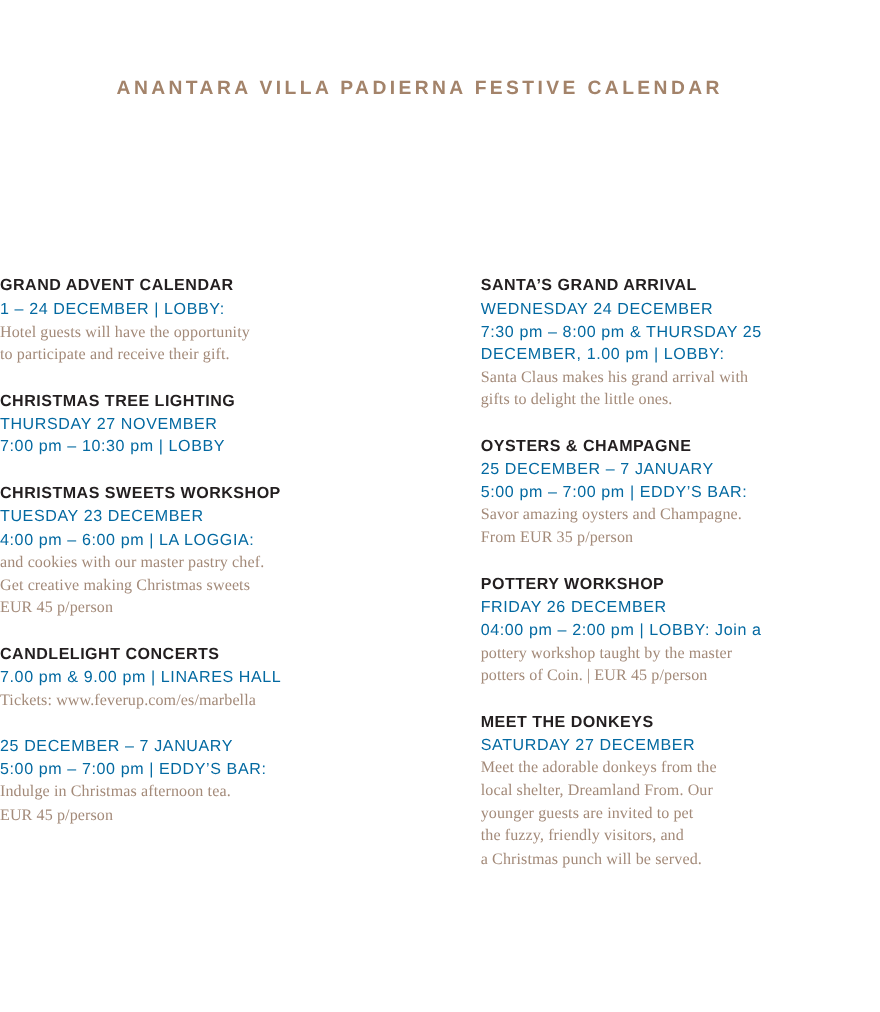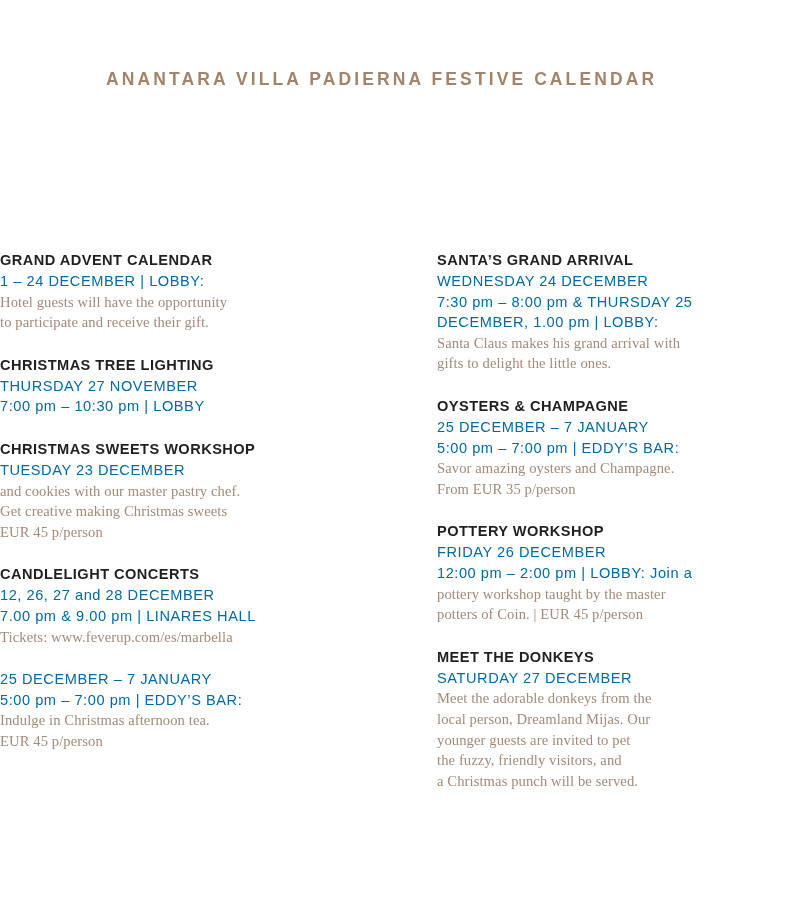--- a/index.html
+++ b/index.html
@@ -114,27 +114,27 @@
           <div class="event-line body">to participate and receive their gift.</div>
         </div>
         <div class="event">
           <div class="event-title">CHRISTMAS TREE LIGHTING</div>
           <div class="event-line meta">THURSDAY 27 NOVEMBER</div>
           <div class="event-line meta">7:00 pm – 10:30 pm  |  LOBBY</div>
         </div>
         <div class="event">
           <div class="event-title">CHRISTMAS SWEETS WORKSHOP</div>
           <div class="event-line meta">TUESDAY 23 DECEMBER</div>
+          <div class="event-line meta">4:00 pm – 6:00 pm  |  LA LOGGIA:</div>
           <div class="event-line body">and cookies with our master pastry chef.</div>
           <div class="event-line body">Get creative making Christmas sweets</div>
           <div class="event-line body">EUR 45 p/person</div>
         </div>
         <div class="event">
           <div class="event-title">CANDLELIGHT CONCERTS</div>
-          <div class="event-line meta">12, 26, 27 and 28 DECEMBER</div>
           <div class="event-line meta">7.00 pm &amp; 9.00 pm  |  LINARES HALL</div>
           <div class="event-line body">Tickets: www.feverup.com/es/marbella</div>
         </div>
         <div class="event">
           <div class="event-line meta">25 DECEMBER – 7 JANUARY</div>
           <div class="event-line meta">5:00 pm – 7:00 pm  |  EDDY’S BAR:</div>
           <div class="event-line body">Indulge in Christmas afternoon tea.</div>
           <div class="event-line body">EUR 45 p/person</div>
         </div>
       </div>
@@ -150,29 +150,29 @@
         <div class="event">
           <div class="event-title">OYSTERS &amp; CHAMPAGNE</div>
           <div class="event-line meta">25 DECEMBER – 7 JANUARY</div>
           <div class="event-line meta">5:00 pm – 7:00 pm  |  EDDY’S BAR:</div>
           <div class="event-line body">Savor amazing oysters and Champagne.</div>
           <div class="event-line body">From EUR 35 p/person</div>
         </div>
         <div class="event">
           <div class="event-title">POTTERY WORKSHOP</div>
           <div class="event-line meta">FRIDAY 26 DECEMBER</div>
-          <div class="event-line meta">12:00 pm – 2:00 pm | LOBBY: Join a</div>
+          <div class="event-line meta">04:00 pm – 2:00 pm | LOBBY: Join a</div>
           <div class="event-line body">pottery workshop taught by the master</div>
           <div class="event-line body">potters of Coin.  |  EUR 45 p/person</div>
         </div>
         <div class="event">
           <div class="event-title">MEET THE DONKEYS</div>
           <div class="event-line meta">SATURDAY 27 DECEMBER</div>
           <div class="event-line body">Meet the adorable donkeys from the</div>
-          <div class="event-line body">local person, Dreamland Mijas. Our</div>
+          <div class="event-line body">local shelter, Dreamland From. Our</div>
           <div class="event-line body">younger guests are invited to pet</div>
           <div class="event-line body">the fuzzy, friendly visitors, and</div>
           <div class="event-line body">a Christmas punch will be served.</div>
         </div>
       </div>
   </div>
 
 </div>
 
 </body></html>

